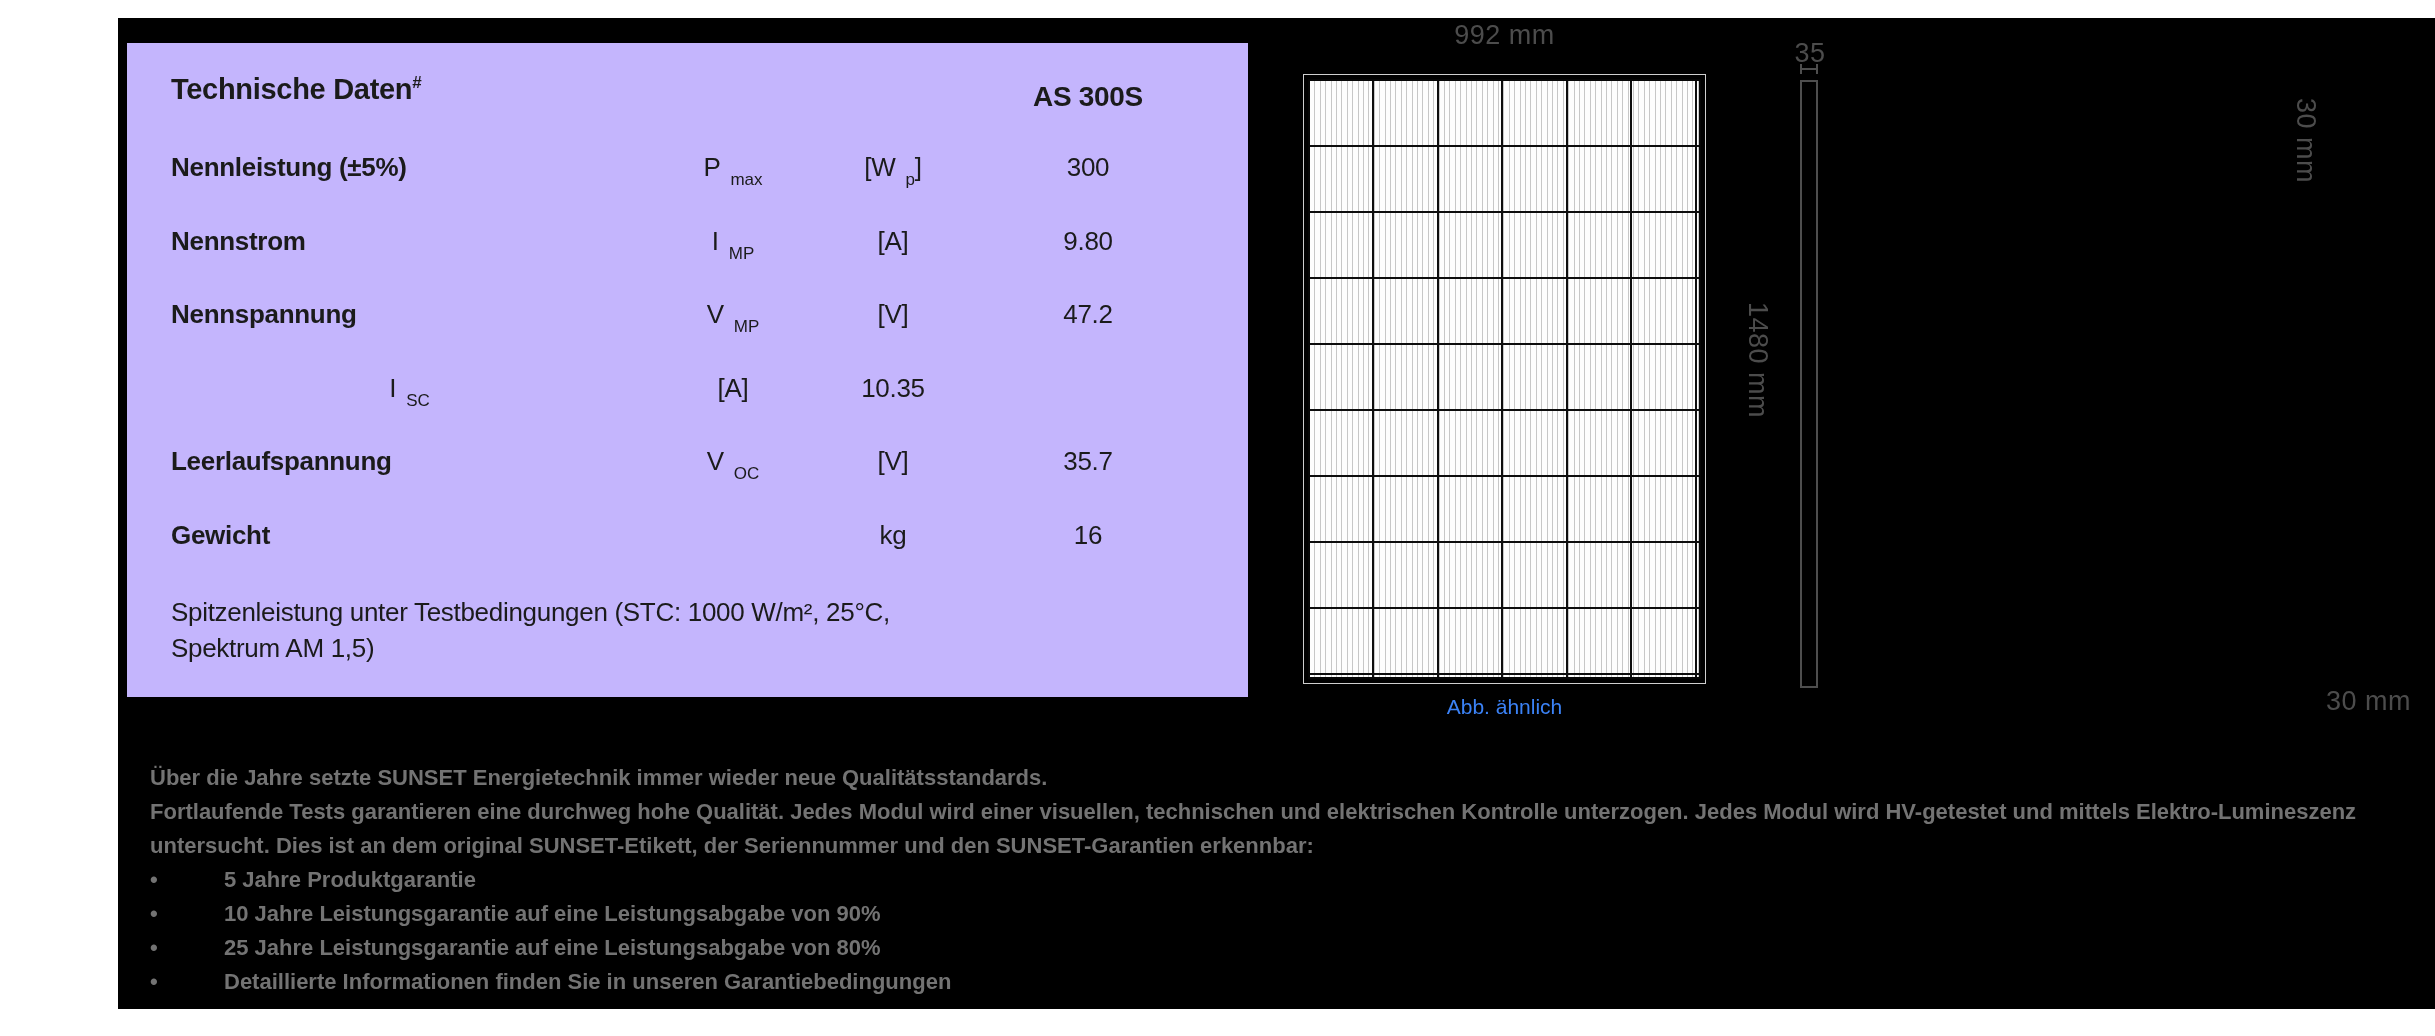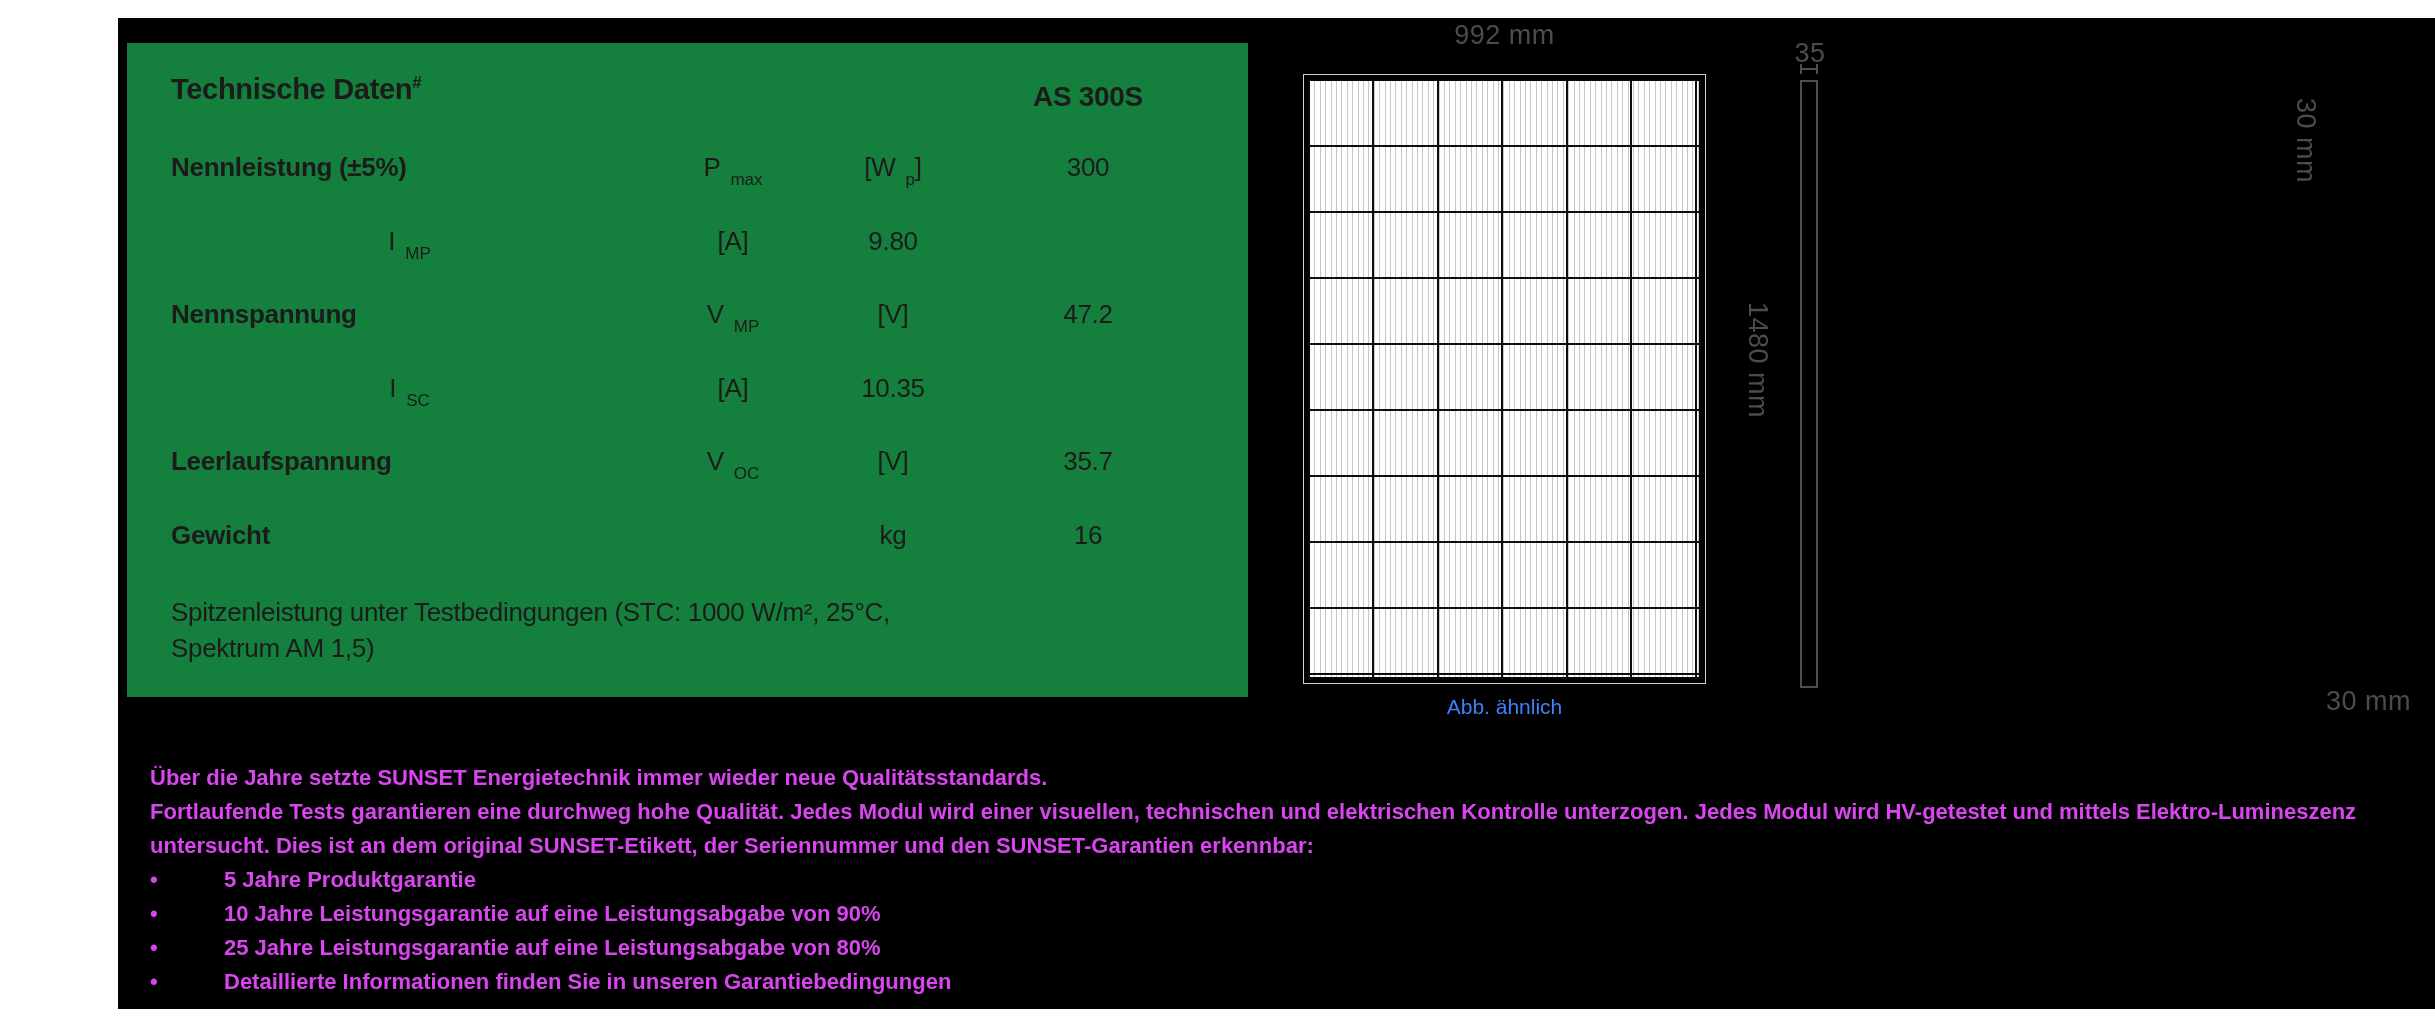--- a/index.html
+++ b/index.html
@@ -4,21 +4,21 @@
 <style>
   * { margin:0; padding:0; box-sizing:border-box; }
   html,body { background:#ffffff; }
   body { font-family:"Liberation Sans", sans-serif; }
   .page { position:relative; width:2435px; height:1036px; background:#ffffff; overflow:hidden; }
 
   
   .scan { position:absolute; left:118px; top:18px; width:2317px; height:991px; background:#000; overflow:hidden; }
 
   
-  .datasheet { position:absolute; left:9px; top:25px; width:1121px; height:654px; background:#15803d; color:#1b1b1b; padding-top:22px; letter-spacing:-0.3px; }
+  .datasheet { position:absolute; left:9px; top:25px; width:1121px; height:654px; background:#c4b5fd; color:#1b1b1b; padding-top:22px; letter-spacing:-0.3px; }
   .t-title-row { display:grid; grid-template-columns:1fr 240px; padding:0 40px 0 44px; height:46px; align-items:center; }
   .t-title { font-size:29px; font-weight:bold; }
   .t-model { font-size:28px; font-weight:bold; text-align:center;margin-top:16px; }
   .sup { font-size:17px; position:relative; top:-11px; letter-spacing:0; }
   .sub { font-size:17px; position:relative; top:9px; letter-spacing:0;padding-left:10px; }
   .t-rows { margin-top:20px; }
   .t-row { display:grid; grid-template-columns:1fr 170px 150px 240px; padding:0 40px 0 44px; height:73.5px; align-items:center; }
   .t-label { font-size:26px; font-weight:bold; }
   .t-sym, .t-unit, .t-val { font-size:26px; text-align:center; font-weight:normal; }
   .t-footnote { margin-top:22px; padding:0 60px 0 44px; font-size:26px; line-height:36px; }
@@ -38,21 +38,21 @@
   .label-1480 { left:1624px; top:284px; height:160px; }
   .label-35 { left:1662px; top:20px; width:60px; text-align:center; }
   .ticks-35 { position:absolute; left:1682px; top:46px; width:18px; height:10px;
     border-left:2px solid #4e4e4e; border-right:2px solid #4e4e4e;
     background:linear-gradient(#4e4e4e,#4e4e4e) center/100% 2px no-repeat; }
   .side-bar { position:absolute; left:1682px; top:62px; width:18px; height:608px; border:2px solid #4e4e4e; background:#000; }
   .label-30-v { left:2172px; top:80px; height:140px; }
   .label-30-h { left:2208px; top:668px; }
 
   
-  .quality { position:absolute; left:32px; top:743px; color:#d946ef; font-size:22px; font-weight:600; line-height:34px; white-space:nowrap; }
+  .quality { position:absolute; left:32px; top:743px; color:#737373; font-size:22px; font-weight:600; line-height:34px; white-space:nowrap; }
   .q-bullet { display:flex; }
   .q-dot { width:20px; margin-right:54px; }
 </style>
 </head>
 <body>
 
 <div class="page">
   <div class="scan">
 
     <div class="datasheet">
@@ -62,20 +62,21 @@
       </div>
 
       <div class="t-rows">
         <div class="t-row">
           <div class="t-label">Nennleistung (±5%)</div>
           <div class="t-sym"><span>P</span><span class="sub">max</span></div>
           <div class="t-unit"><span>[W</span><span class="sub">p</span><span>]</span></div>
           <div class="t-val">300</div>
         </div>
         <div class="t-row">
+          <div class="t-label">Nennstrom</div>
           <div class="t-sym"><span>I</span><span class="sub">MP</span></div>
           <div class="t-unit"><span>[A]</span></div>
           <div class="t-val">9.80</div>
         </div>
         <div class="t-row">
           <div class="t-label">Nennspannung</div>
           <div class="t-sym"><span>V</span><span class="sub">MP</span></div>
           <div class="t-unit"><span>[V]</span></div>
           <div class="t-val">47.2</div>
         </div>

